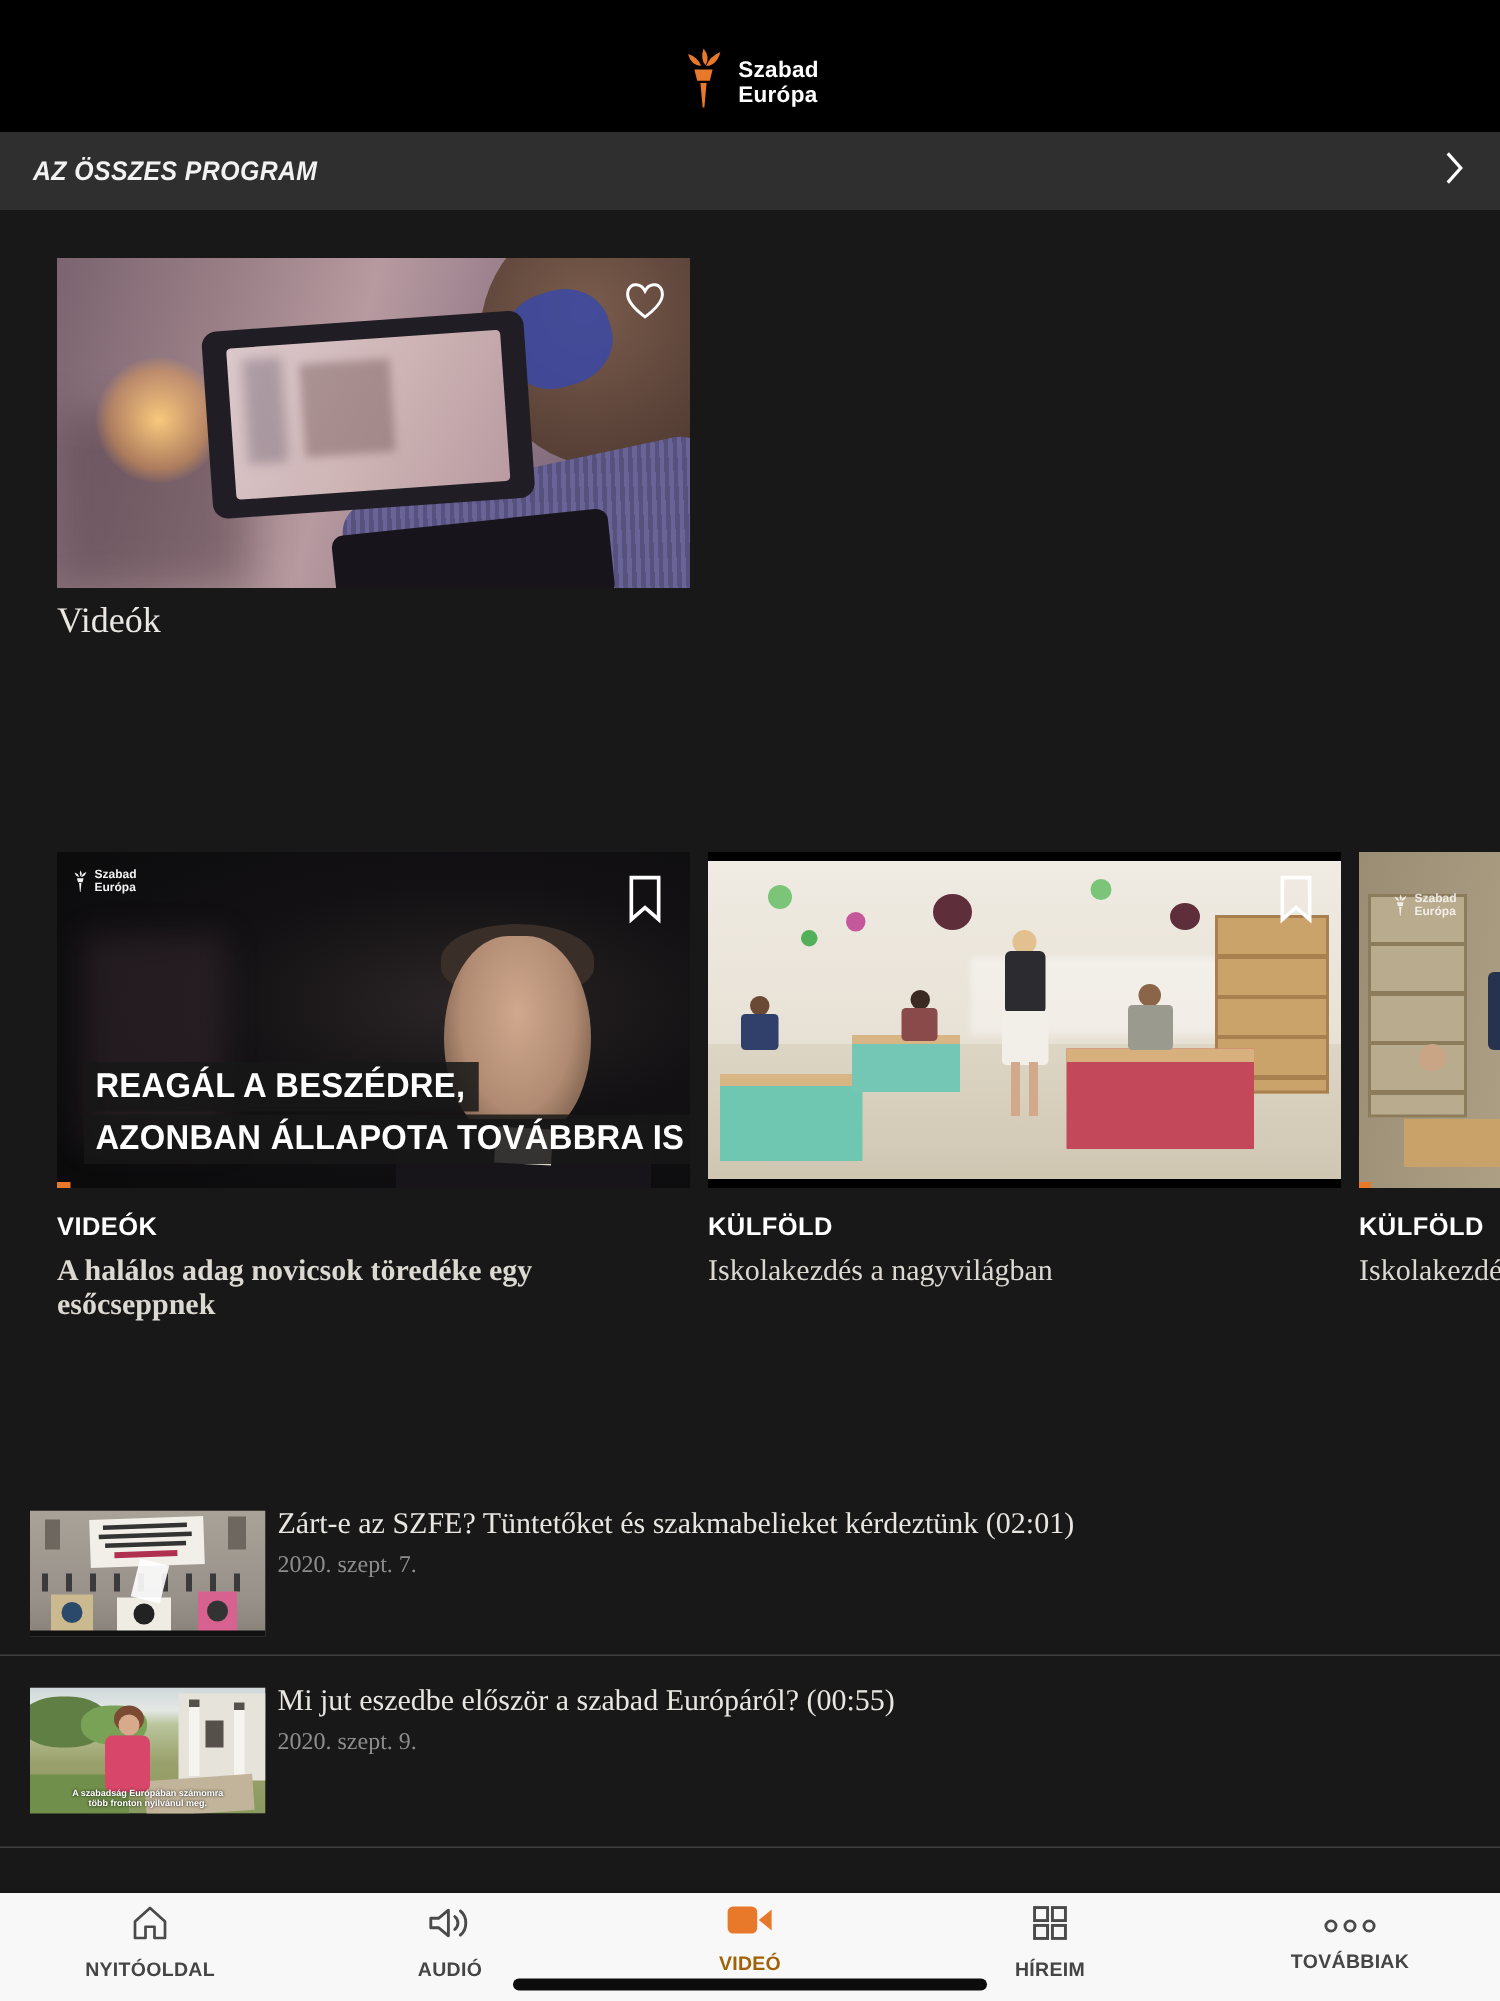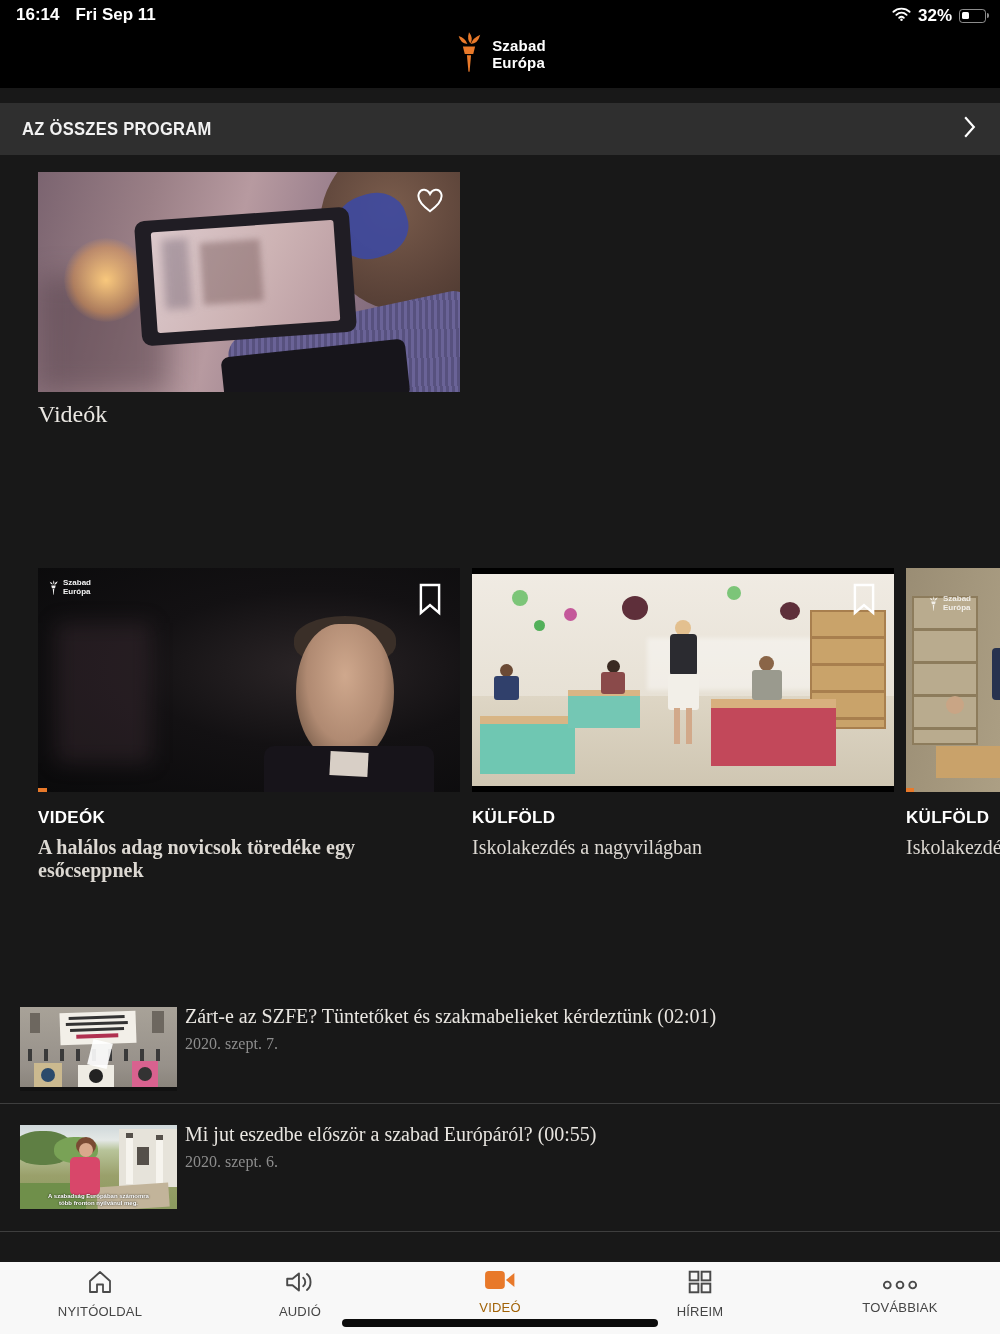--- a/index.html
+++ b/index.html
@@ -34,73 +34,52 @@
   .progress{position:absolute;left:0;bottom:0;height:4px;background:#e8792a;}
   .watermark{position:absolute;display:flex;align-items:center;gap:4px;}
   .wm-text{color:#fff;font-weight:700;font-size:8px;line-height:9px;}
   
   .list-title{position:absolute;color:#e9e6e1;font-size:20px;}
   .list-date{position:absolute;color:#8d8d8d;font-size:16px;}
   .separator{position:absolute;left:0;width:1000px;height:1px;background:#3e3e3e;}
   
   .tabbar{position:absolute;left:0;top:1262px;width:1000px;height:72px;background:#f8f8f8;display:flex;}
   .tab{flex:1;display:flex;flex-direction:column;align-items:center;padding-top:7px;gap:5px;cursor:pointer;}
-  .tab-label{font-size:13px;font-weight:400;color:#454545;letter-spacing:.2px;}
+  .tab-label{font-size:13px;font-weight:700;color:#454545;letter-spacing:.2px;}
   .tab.active .tab-label{color:#a16207;}
   .home-indicator{position:absolute;left:342px;top:1319px;width:316px;height:8px;border-radius:4px;background:#0c0c0c;cursor:grab;}
   
   .abs{position:absolute;}
 </style>
 </head>
 <body>
 
 <div class="app">
 
   <div class="top-black">
-    <div class="statusbar">
-      <div class="sb-left">
-        <span>16:14</span>
-        <span class="sb-date">Fri Sep 11</span>
-      </div>
-      <div class="sb-right">
-        <span>
-          <svg width="19" height="14" viewBox="0 0 20 14" fill="none" stroke="#fff" stroke-width="2" stroke-linecap="round">
-            <path d="M1.5 4.6 C6 0.2 14 0.2 18.5 4.6"></path>
-            <path d="M4.6 7.9 C7.8 5 12.2 5 15.4 7.9"></path>
-            <path d="M7.6 11 C9 9.8 11 9.8 12.4 11"></path>
-            <circle cx="10" cy="13" r="1.3" fill="#fff" stroke="none"></circle>
-          </svg>
-        </span>
-        <span>32%</span>
-        <span class="battery">
-            <span class="fill"></span>
-            <span class="nub"></span>
-          </span>
-      </div>
-    </div>
     <div class="logo">
       <span>
         <svg width="30" height="42" viewBox="0 0 32 44">
           <g fill="#e8792a">
             <path d="M16 1 Q21 7 17.5 13 Q13.5 9 16 1"></path>
             <path d="M5 5 Q12 7 14.3 13.5 Q7 13 5 5"></path>
             <path d="M28 3.5 Q20.5 6.5 17.8 13.5 Q25.5 13 28 3.5"></path>
             <path d="M9.5 16 L22.5 16 L20.5 24 L11.5 24 Z"></path>
             <path d="M13.8 25.5 L18.2 25.5 L16.6 43 L15.4 43 Z"></path>
           </g>
         </svg>
       </span>
       <span class="logo-text">
         <div>Szabad</div>
         <div>Európa</div>
       </span>
     </div>
   </div>
 
-  <div class="section-bar" style="top:103px;">
+  <div class="section-bar" style="top:88px;font-style:italic;">
     <span class="section-title">AZ ÖSSZES PROGRAM</span>
     <span>
       <svg width="13" height="24" viewBox="0 0 12 22" fill="none" stroke="#fff" stroke-width="2">
           <path d="M2 2 L10 11 L2 20"></path>
         </svg>
     </span>
   </div>
 
   <div class="thumb" style="left:38px;top:172px;width:422px;height:220px;cursor:pointer;">
     <div class="abs" style="inset:0;background:linear-gradient(105deg,#7b6470 0%,#9a7f86 25%,#b79aa0 45%,#8f7585 70%,#5e5264 100%);">
@@ -148,20 +127,24 @@
         <span class="wm-text">
             <div>Szabad</div>
             <div>Európa</div>
           </span>
       </div>
       <span class="icon-btn" style="right:16px;top:14px;">
         <svg width="28" height="34" viewBox="0 0 22 28">
             <path d="M3.5 2.5 H18.5 V25.5 L11 19 L3.5 25.5 Z" fill="none" stroke="#fff" stroke-width="2"></path>
           </svg>
       </span>
+      <div class="overlay-lines">
+        <span class="chip">REAGÁL A BESZÉDRE,</span>
+        <span class="chip"><span>AZONBAN ÁLLAPOTA TOVÁBBRA IS </span></span>
+      </div>
       <div class="progress" style="width:9px;"></div>
     </div>
     <div class="card-cat" style="left:0;top:240px;">VIDEÓK</div>
     <div class="card-title serif" style="left:0;top:268px;width:422px;font-weight:bold;">A halálos adag novicsok töredéke egy esőcseppnek</div>
   </div>
 
   <div class="abs" style="left:472px;top:568px;width:422px;height:300px;cursor:pointer;">
     <div class="thumb" style="left:0;top:0;width:422px;height:224px;background:#000;">
       <div class="abs" style="left:0;top:6px;width:422px;height:122px;background:linear-gradient(#f0ebe3,#e7e1d5);"></div>
       <div class="abs" style="left:0;top:128px;width:422px;height:90px;background:linear-gradient(#ded6c5,#cfc6b2);"></div>
@@ -274,21 +257,21 @@
       <div class="abs" style="right:8px;bottom:0;width:72px;height:24px;background:#c2b49a;transform:rotate(-4deg);"></div>
       <div class="abs" style="left:56px;top:12px;width:20px;height:18px;border-radius:50%;background:#7a4a33;"></div>
       <div class="abs" style="left:59px;top:18px;width:14px;height:14px;border-radius:50%;background:#d9a98c;"></div>
       <div class="abs" style="left:50px;top:32px;width:30px;height:38px;background:#d8476a;border-radius:5px;"></div>
       <div class="abs" style="left:0;bottom:2px;width:157px;text-align:center;color:#fff;font-size:6px;line-height:7px;font-weight:700;text-shadow:0 0 2px #000;">
         <div>A szabadság Európában számomra</div>
         <div>több fronton nyilvánul meg.</div>
       </div>
     </div>
     <div class="list-title serif" style="left:185px;top:0;width:640px;">Mi jut eszedbe először a szabad Európáról? (00:55)</div>
-    <div class="list-date serif" style="left:185px;top:30px;">2020. szept. 6.</div>
+    <div class="list-date serif" style="left:185px;top:30px;">2020. szept. 9.</div>
   </div>
   <div class="separator" style="top:1231px;"></div>
 
   <div class="tabbar">
     <div class="tab">
       <span>
         <svg width="28" height="26" viewBox="0 0 26 26" fill="none" stroke="#4a4a4a" stroke-width="1.8" stroke-linejoin="round">
             <path d="M3 12 L13 3 L23 12 V23 H16 V15.5 H10 V23 H3 Z"></path>
           </svg>
       </span>

